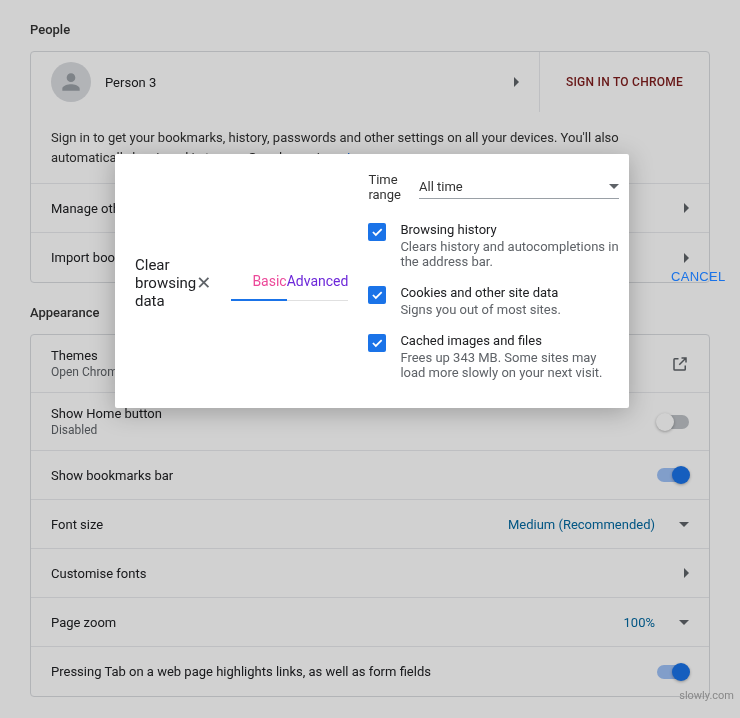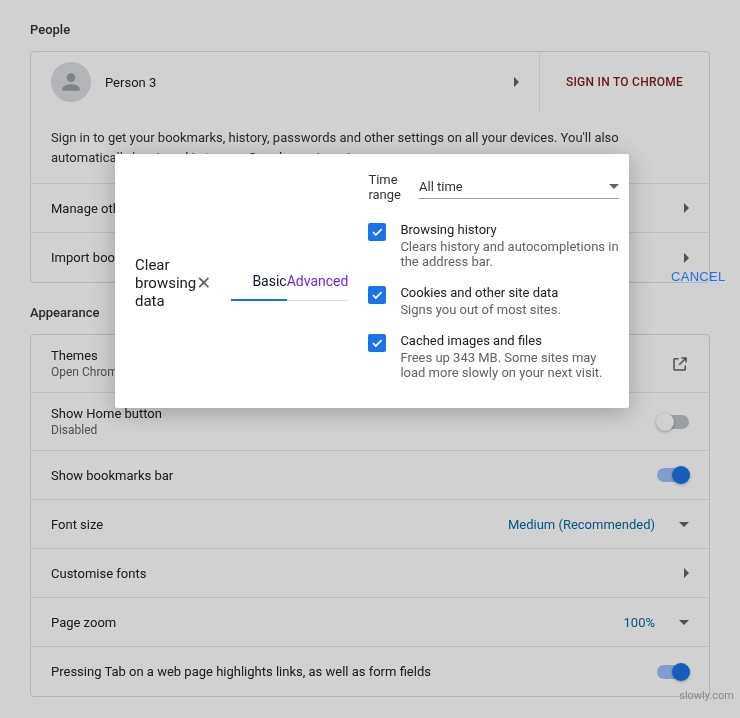--- a/index.html
+++ b/index.html
@@ -98,21 +98,21 @@
   }
   .dlg-title { font-size: 15px; color: #202124; }
   .close-x { color: #5f6368; font-size: 18px; line-height: 1; cursor: pointer; }
   .tabs {
     display: flex; border-bottom: 1px solid #e0e0e0;
   }
   .tab {
     flex: 1; text-align: center; padding: 12px 0 10px 0;
     font-size: 14px; color: #6d28d9; cursor: pointer;
   }
-  .tab.active { color: #0f172a; border-bottom: 2px solid #1a73e8; margin-bottom: -1px; padding-left: 21px; }
+  .tab.active { color: #ec4899; border-bottom: 2px solid #1a73e8; margin-bottom: -1px; padding-left: 21px; }
   .dlg-body { padding: 18px 20px 12px 20px; }
   .timerange-row { display: flex; align-items: center; gap: 18px; margin-bottom: 20px; }
   .timerange-row .tlabel { font-size: 13px; color: #333; }
   .select {
     flex: 0 0 200px; border-bottom: 1px solid #9aa0a6; padding: 4px 0;
     display: flex; align-items: center; justify-content: space-between;
     color: #333; font-size: 13px;
   }
   .opt-row { display: flex; align-items: flex-start; gap: 14px; margin-bottom: 16px; }
   .chk {

